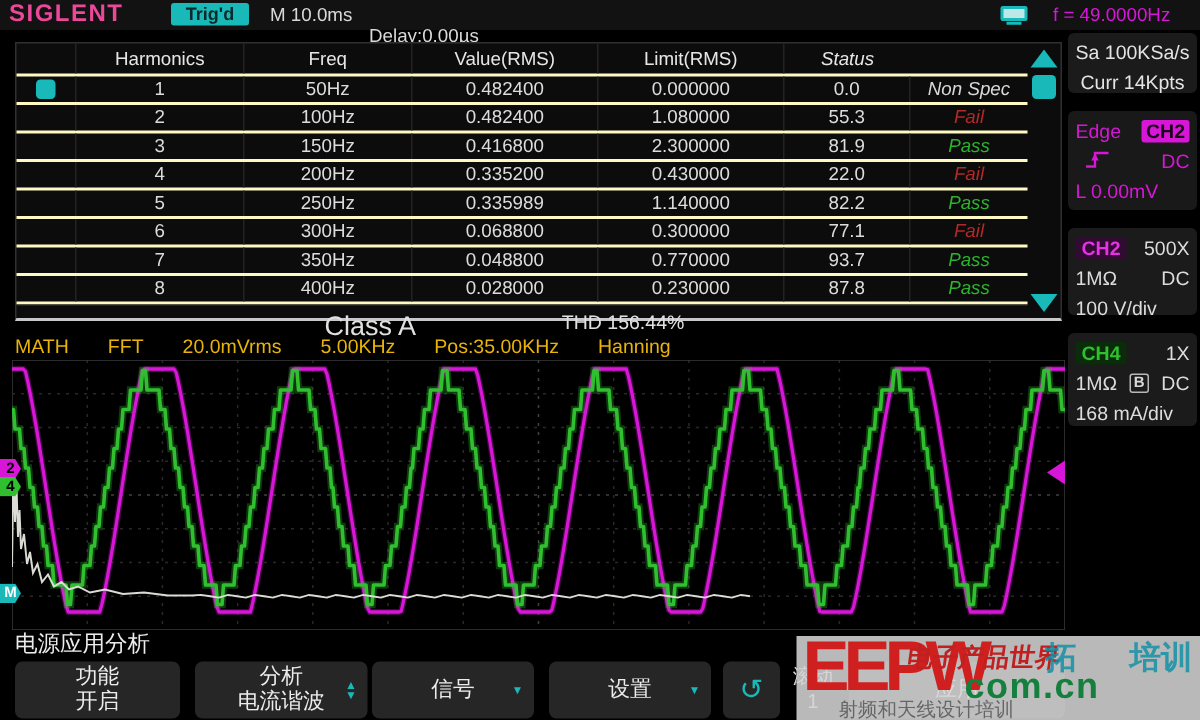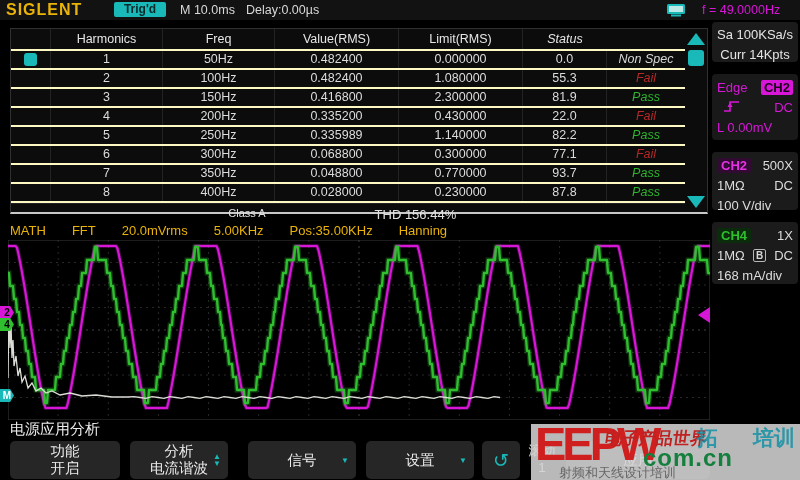--- a/index.html
+++ b/index.html
@@ -1,43 +1,43 @@
 <!DOCTYPE html>
 <html><head>
 <meta charset="utf-8">
 <style>
   html,body{margin:0;padding:0;background:#000;}
   #screen{position:relative;width:800px;height:480px;background:#000;overflow:hidden;
           font-family:"Liberation Sans",sans-serif;color:#e0e0e0;}
 
   
   #topbar{position:absolute;left:0;top:0;width:800px;height:20px;background:#121212;}
-  .brand{position:absolute;left:6px;top:1px;font-size:16px;font-weight:bold;color:#eab308;letter-spacing:1px;}
+  .brand{position:absolute;left:6px;top:1px;font-size:16px;font-weight:bold;color:#ec4899;letter-spacing:1px;}
   .trigd{position:absolute;left:114px;top:2px;width:52px;height:15px;background:#19b9b9;color:#0a2a2a;
          font-size:12px;font-weight:bold;text-align:center;line-height:15px;border-radius:2px;}
   .tbtxt{position:absolute;top:3px;font-size:12.5px;color:#d8d8d8;}
-  #timebase{left:180px;} #delay{left:246px;}
+  #timebase{left:180px;} #delay{left:246px;margin-top:14px;}
   #freqread{position:absolute;left:702px;top:3px;font-size:12.5px;color:#d816d8;}
   #monitoricon{position:absolute;left:666px;top:3px;}
 
   
   #tablepanel{position:absolute;left:10px;top:28px;width:698px;height:186px;background:#0c0c0c;
               border:1px solid #303030;border-bottom:2px solid #c8c8c8;box-sizing:border-box;}
   #tgrid{position:absolute;left:0;top:0;right:22px;bottom:0;display:flex;flex-direction:column;}
   .trow{display:grid;grid-template-columns:40px 112px 112px 124px 124px 84px auto;
         height:17px;border-bottom:2px solid #fef9c3;}
   .trow.head{height:20px;}
   .tcell{font-size:12.5px;text-align:center;line-height:17px;color:#dcdcdc;border-right:1px solid #232323;
          overflow:hidden;white-space:nowrap;}
   .trow.head .tcell{line-height:20px;color:#e6e6e6;}
   .tcell:last-child{border-right:none;font-style:italic;}
   .selbox{display:inline-block;width:13px;height:13px;background:#19b9b9;border-radius:3px;margin-top:2px;}
   .st-pass{color:#2db32d;} .st-fail{color:#b52828;} .st-nonspec{color:#d8d8d8;}
   #tfoot{position:relative;flex:1;border-top:1px solid #232323;}
-  #classa{position:absolute;left:35%;transform:translateX(-50%);top:3px;font-size:11px;}
+  #classa{position:absolute;left:35%;transform:translateX(-50%);top:3px;font-size:18px;}
   #thd{position:absolute;left:60%;transform:translateX(-50%);top:3px;font-size:13px;}
   
   #scol{position:absolute;right:1px;top:2px;bottom:2px;width:20px;}
   .tri-up{width:0;height:0;border-left:9px solid transparent;border-right:9px solid transparent;
           border-bottom:12px solid #19b9b9;margin:2px auto 0;}
   .tri-down{width:0;height:0;border-left:9px solid transparent;border-right:9px solid transparent;
           border-top:12px solid #19b9b9;margin:0 auto;position:absolute;bottom:2px;left:1px;}
   .sthumb{width:16px;height:16px;background:#19b9b9;border-radius:3px;margin:5px auto 0;}
 
   
@@ -301,21 +301,21 @@
       <span>168 mA/div</span>
     </div>
   </div>
 
   <div id="menutitle">电源应用分析</div>
 
   <div class="mbtn" style="left:10px;width:110px;">
     <span>功能</span>
     <span>开启</span>
   </div>
-  <div class="mbtn" style="left:130px;width:98px;">
+  <div class="mbtn" style="left:130px;width:115px;">
     <span>分析</span>
     <span>电流谐波</span>
     <span class="arrset">
         <span>▲</span>
         <span>▼</span>
       </span>
   </div>
   <div class="mbtn" style="left:248px;width:108px;">
     <span>信号</span>
     <span class="arrset">

